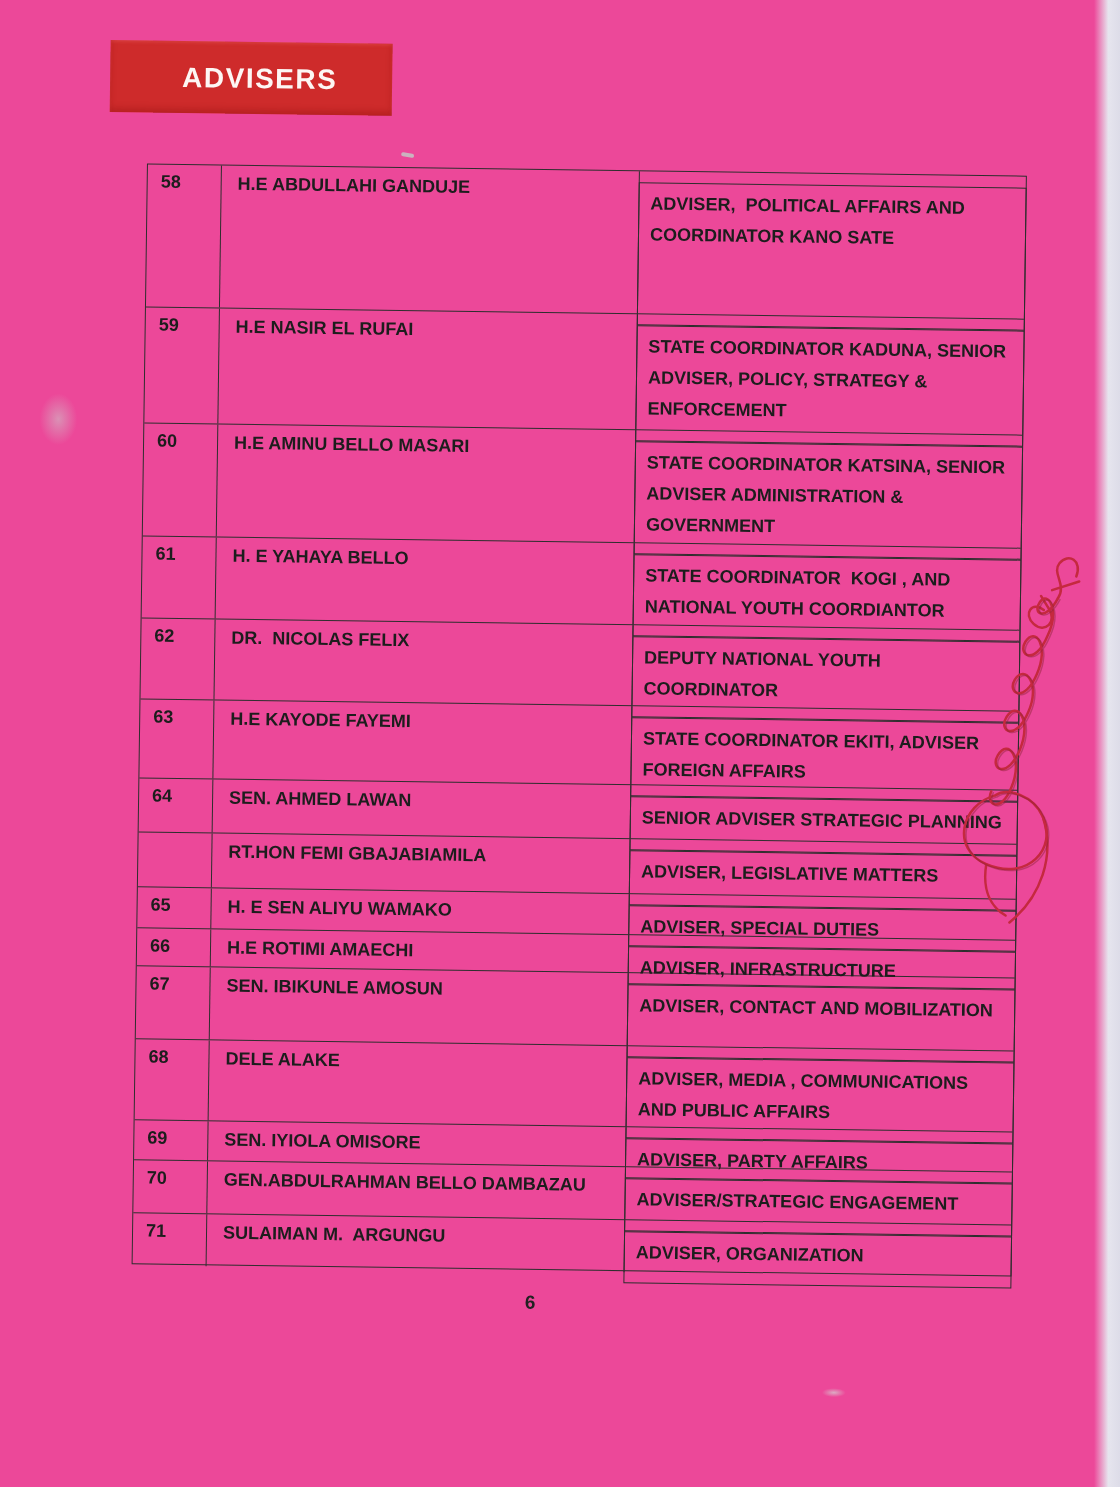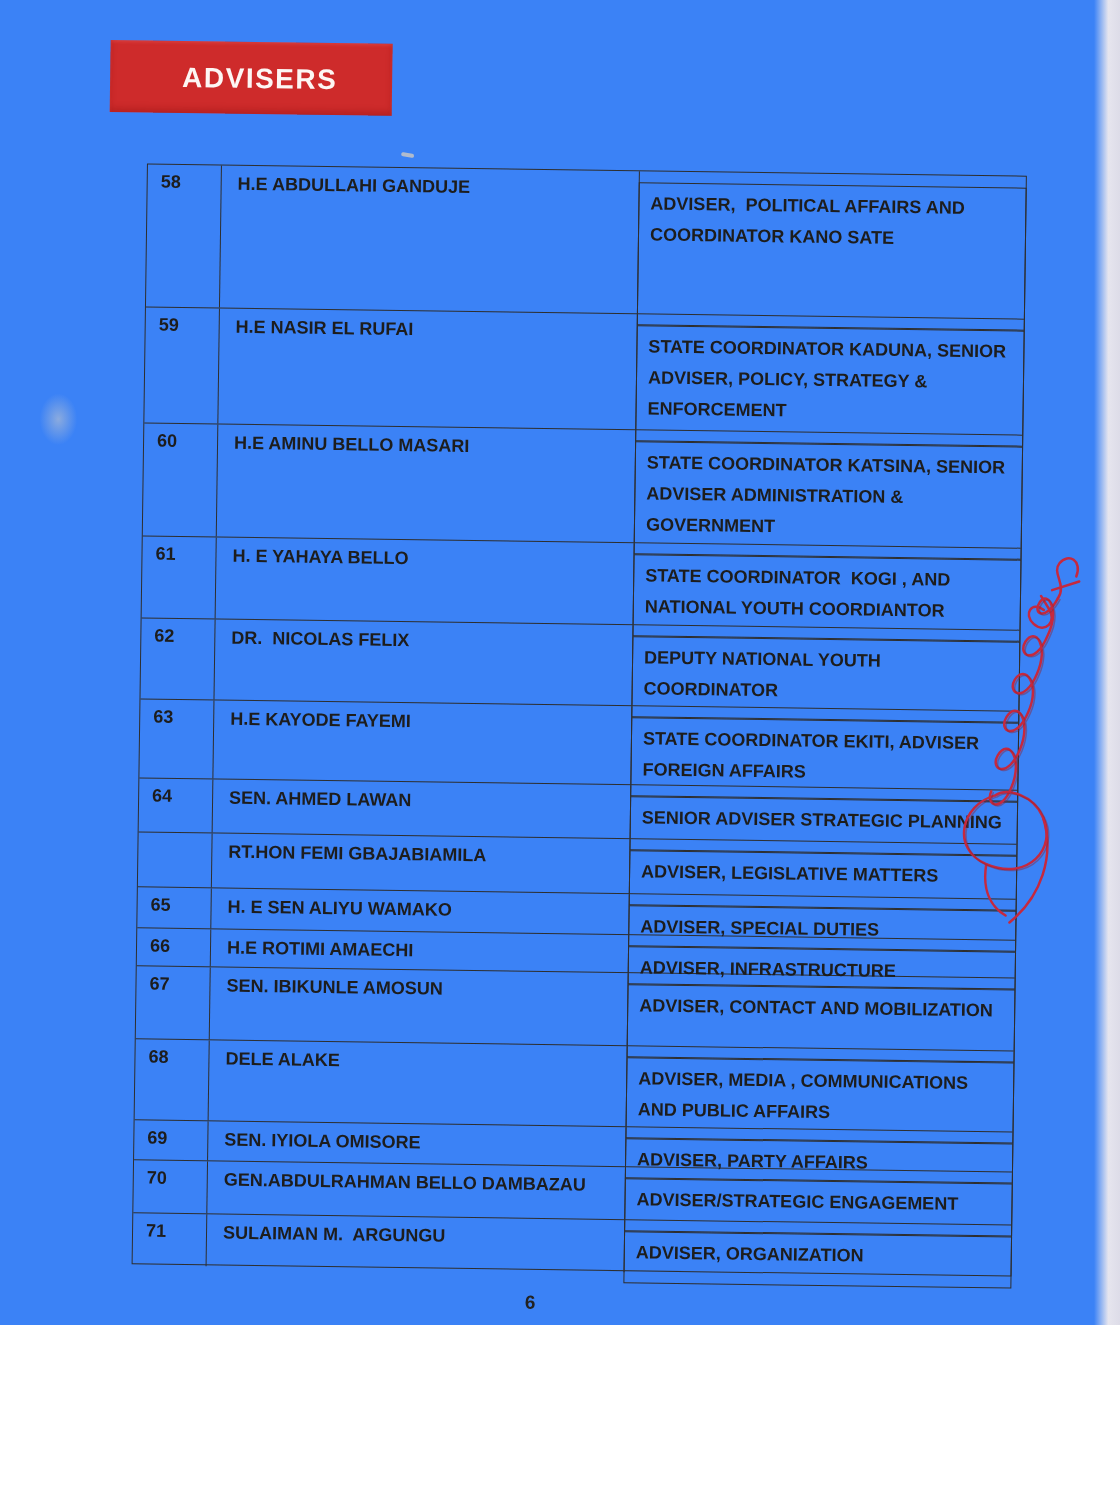--- a/index.html
+++ b/index.html
@@ -1,19 +1,19 @@
 <!DOCTYPE html>
 <html><head>
 <meta charset="utf-8">
 <style>
   * { margin:0; padding:0; box-sizing:border-box; }
   html,body { width:1120px; height:1487px; overflow:hidden; background:#ffffff; }
   body { font-family:"Liberation Sans","DejaVu Sans",sans-serif; }
 
-  .page { position:relative; width:1120px; height:1325px; background:#3b82f6; overflow:hidden; }
+  .page { position:relative; width:1120px; height:1487px; background:#ec4899; overflow:hidden; }
   
   .page::before { content:''; position:absolute; right:0; top:0; width:26px; height:100%;
     background:linear-gradient(to right, rgba(226,226,234,0), #e6e5ee 55%, #dddce8);
     z-index:50; pointer-events:none; }
 
   .sheet { position:absolute; left:0; top:0; width:1120px; height:1487px;
     transform:rotate(0.8deg); transform-origin:260px 90px; }
 
   
   .banner { position:absolute; left:110px; top:42px; width:282px; height:72px;

